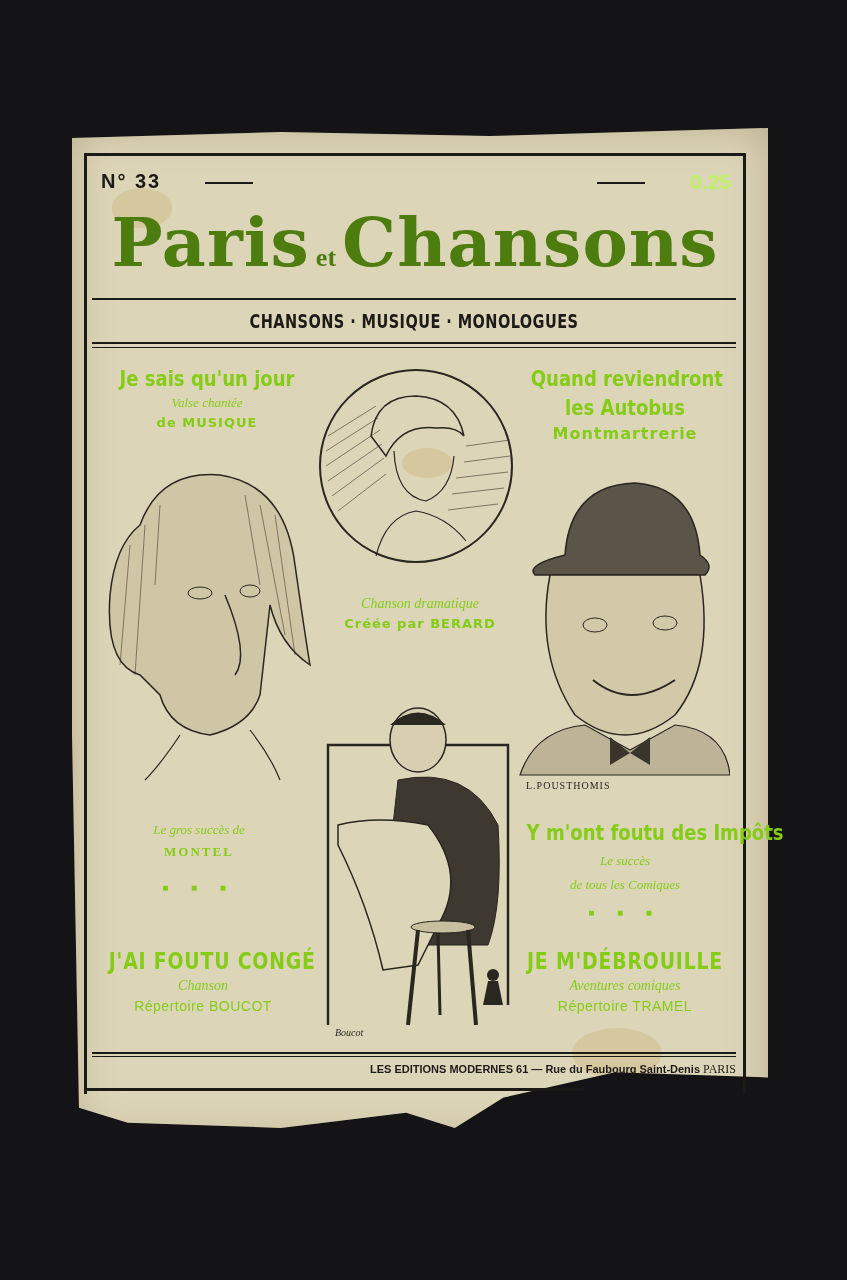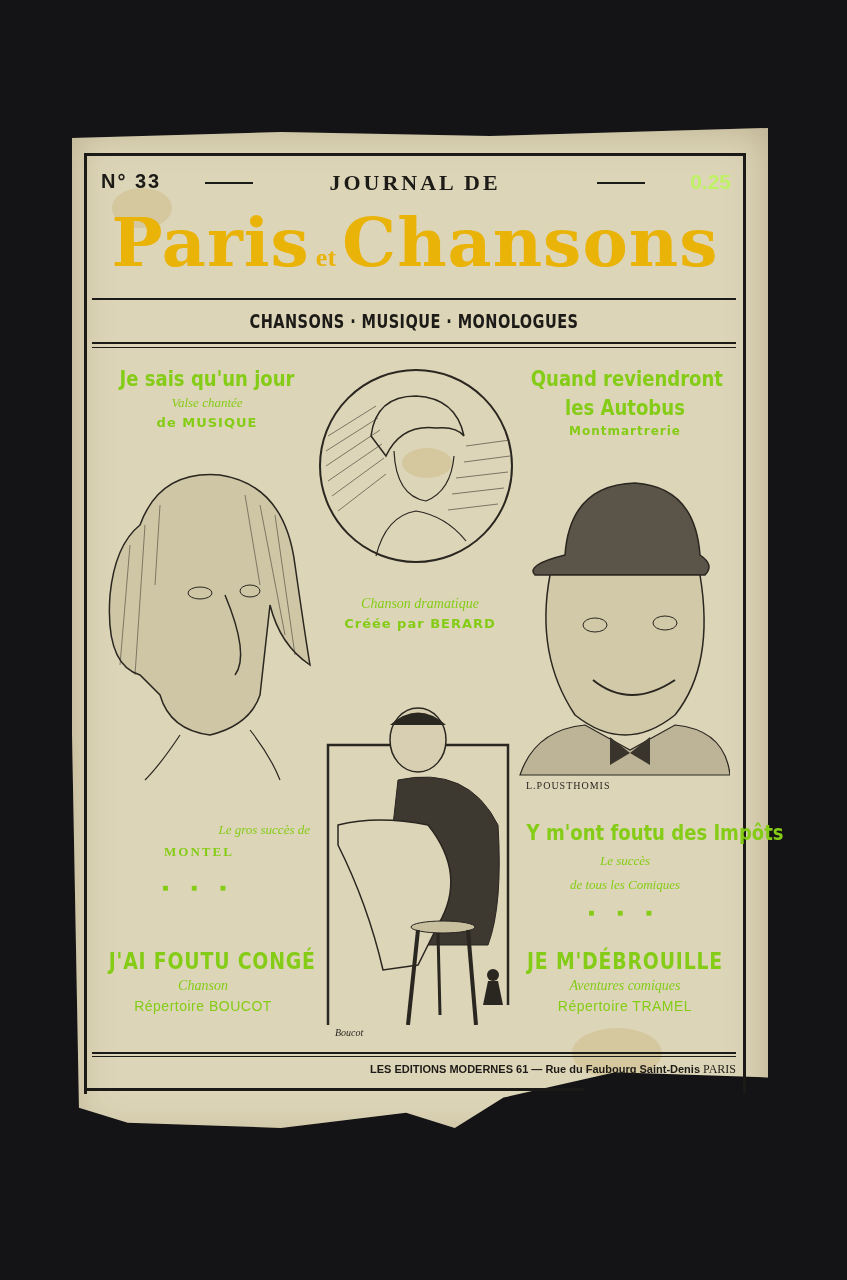--- a/index.html
+++ b/index.html
@@ -8,21 +8,21 @@
     clip-path:polygon(0% 1%,30% 0.4%,60% 0.8%,100% 0%,100.5% 58%,100% 94%,78% 93.5%,62% 96%,55% 99%,48% 97.5%,30% 99%,8% 98.5%,1% 97%,0% 60%);
     box-shadow:inset 0 0 40px rgba(120,100,60,.35);}
   .stain{position:absolute;border-radius:50%;background:rgba(190,160,80,.25);}
   .frame{position:absolute;left:84px;top:153px;width:656px;height:938px;border-left:3px solid #1c1a16;border-right:3px solid #1c1a16;border-top:3px solid #1c1a16;}
   .frame-bottom{position:absolute;left:84px;top:1088px;width:500px;height:3px;background:#1c1a16;}
   .top-row{position:absolute;left:95px;top:170px;width:640px;height:30px;}
   .issue{position:absolute;left:6px;top:0;font:bold 20px "Liberation Sans",sans-serif;color:#1d1b17;letter-spacing:2px;}
   .journal{position:absolute;left:0;right:0;top:0;text-align:center;font:bold 22px "Liberation Serif",serif;letter-spacing:3px;color:#1d1b17;}
   .price{position:absolute;right:4px;top:0;font:bold 21px "Liberation Sans",sans-serif;color:#bef264;}
   .flourish{position:absolute;top:12px;height:2px;width:48px;background:#1d1b17;}
-  .title{position:absolute;left:95px;top:202px;width:640px;text-align:center;color:#eab308;}
+  .title{position:absolute;left:95px;top:202px;width:640px;text-align:center;color:#4d7c0f;}
   .title .big{font:bold 68px "DejaVu Serif",serif;letter-spacing:1px;}
   .title .et{font:bold 26px "Liberation Serif",serif;margin:0 6px;}
   .hr{position:absolute;left:92px;width:644px;height:2px;background:#1d1b17;}
   .subtitle{position:absolute;left:92px;top:310px;width:644px;text-align:center;font:bold 19px "DejaVu Sans Condensed","DejaVu Sans",sans-serif;letter-spacing:.5px;color:#1d1b17;transform:scaleX(.85);}
   .block{position:absolute;text-align:center;color:#84cc16;}
   .h-cond{font:bold 22px "DejaVu Sans",sans-serif;transform:scaleX(.82);display:block;white-space:nowrap;}
   .it{font:italic 13px "Liberation Serif",serif;display:block;margin-top:4px;}
   .b{font:bold 13px "DejaVu Sans",sans-serif;display:block;margin-top:4px;letter-spacing:1px;}
   .bs{font:bold 14px "Liberation Sans",sans-serif;display:block;margin-top:4px;letter-spacing:.5px;}
   .dots{display:block;margin-top:22px;font-size:10px;letter-spacing:10px;}
@@ -40,21 +40,20 @@
   <div class="stain" style="left:500px;top:900px;width:90px;height:50px;"></div>
   <div class="stain" style="left:330px;top:320px;width:50px;height:30px;"></div>
 </div>
 
 <div class="frame"></div>
 <div class="frame-bottom"></div>
 
 <div class="top-row">
   <span class="issue">N° 33</span>
   <span class="flourish" style="left:110px;"></span>
-  <span class="journal">JOURNAL DE</span>
   <span class="flourish" style="right:90px;"></span>
   <span class="price">0.25</span>
 </div>
 
 <div class="title">
   <span class="big">Paris</span><span class="et">et</span><span class="big">Chansons</span>
 </div>
 
 <div class="hr" style="top:298px;"></div>
 <div class="subtitle">CHANSONS · MUSIQUE · MONOLOGUES</div>
@@ -63,21 +62,21 @@
 
 <div class="block" style="left:92px;top:366px;width:230px;">
   <span class="h-cond">Je sais qu'un jour</span>
   <span class="it">Valse chantée</span>
   <span class="b">de MUSIQUE</span>
 </div>
 
 <div class="block" style="left:510px;top:366px;width:230px;">
   <span class="h-cond">Quand reviendront</span>
   <span class="h-cond" style="margin-top:4px;">les Autobus</span>
-  <span class="b" style="font-size:12px;">Montmartrerie</span>
+  <span class="b" style="font-size:16px;">Montmartrerie</span>
 </div>
 
 <svg class="illus" style="left:316px;top:366px;" width="200" height="200">
   <circle cx="100" cy="100" r="96" fill="none" stroke="#2a2620" stroke-width="2"></circle>
   <g stroke="#3a352c" stroke-width="1" opacity=".6">
     <line x1="12" y1="70" x2="60" y2="40"></line>
       <line x1="10" y1="85" x2="62" y2="52"></line>
       <line x1="10" y1="100" x2="64" y2="64"></line>
     <line x1="12" y1="115" x2="66" y2="78"></line>
       <line x1="16" y1="130" x2="68" y2="92"></line>
@@ -134,21 +133,21 @@
   <ellipse cx="125" cy="222" rx="32" ry="6" fill="#c8bf9f" stroke="#2a2620"></ellipse>
   <line x1="100" y1="225" x2="90" y2="320" stroke="#2a2620" stroke-width="4"></line>
   <line x1="150" y1="225" x2="158" y2="320" stroke="#2a2620" stroke-width="4"></line>
   <line x1="120" y1="228" x2="122" y2="310" stroke="#2a2620" stroke-width="3"></line>
   <circle cx="175" cy="270" r="6" fill="#2a2620"></circle>
   <path d="M170 276 L165 300 L185 300 L180 276 Z" fill="#2a2620"></path>
 </svg>
 <div class="sig" style="left:335px;top:1027px;">Boucot</div>
 
 <div class="block" style="left:88px;top:814px;width:222px;">
-  <span class="it" style="margin-top:8px;text-align:right;">Le gros succès de</span>
+  <span class="it" style="margin-top:8px;">Le gros succès de</span>
   <span class="b" style="font-family:'Liberation Serif',serif;font-size:13px;letter-spacing:2px;margin-top:6px;">MONTEL</span>
   <span class="dots">■ ■ ■</span>
 </div>
 
 <div class="block" style="left:505px;top:820px;width:240px;">
   <span class="h-cond">Y m'ont foutu des Impôts</span>
   <span class="it" style="margin-top:8px;">Le succès</span>
   <span class="it" style="margin-top:8px;">de tous les Comiques</span>
   <span class="dots" style="margin-top:14px;">■ ■ ■</span>
 </div>

